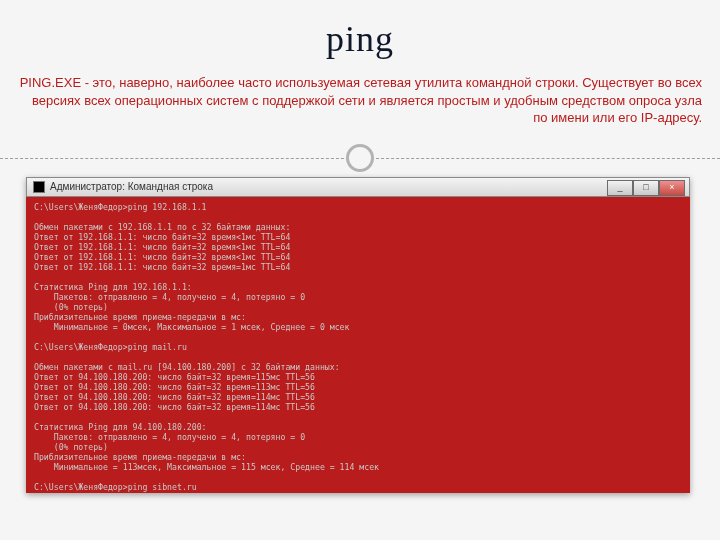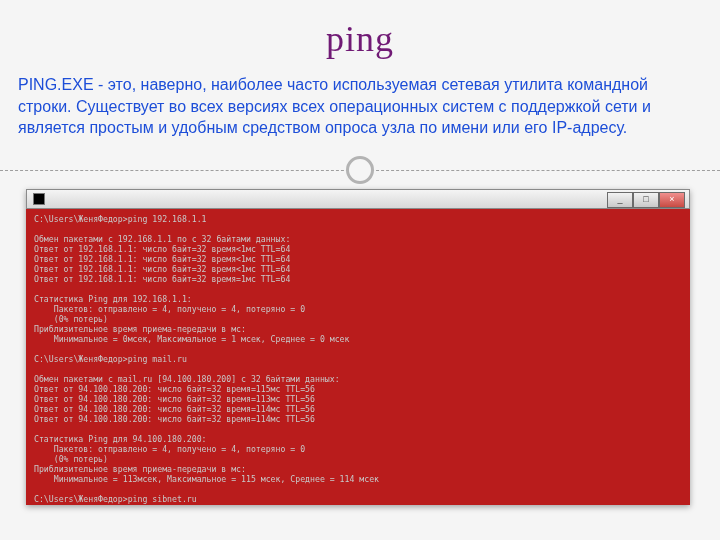--- a/index.html
+++ b/index.html
@@ -15,29 +15,30 @@
     position: relative;
     width: 720px;
     height: 540px;
     background: #f5f5f5;
     box-sizing: border-box;
   }
   .title {
     text-align: center;
     font-family: Georgia, 'Times New Roman', serif;
     font-size: 36px;
-    color: #701a75;
+    color: #0f172a;
     padding-top: 18px;
     letter-spacing: 1px;
   }
   .desc {
     padding: 14px 18px 18px 18px;
-    font-size: 16px;
+    font-size: 13px;
     line-height: 1.35;
-    color: #1d4ed8;
+    color: #b91c1c;
+    text-align: right;
   }
   .divider-wrap {
     position: relative;
     height: 26px;
     margin: 0 0 6px 0;
   }
   .divider-line {
     position: absolute;
     top: 50%;
     left: 0;
@@ -123,20 +124,21 @@
   <div class="desc"> PING.EXE - это, наверно, наиболее часто используемая сетевая утилита командной строки. Существует во всех версиях всех операционных систем с поддержкой сети и является простым и удобным средством опроса узла по имени или его IP-адресу.</div>
 
   <div class="divider-wrap">
     <div class="divider-line"></div>
     <div class="divider-circle"></div>
   </div>
 
   <div class="cmd-window">
     <div class="cmd-titlebar">
       <span class="icon"></span>
+      <span>Администратор: Командная строка</span>
       <div class="win-btn-group">
         <div class="win-btn">_</div>
         <div class="win-btn">□</div>
         <div class="win-btn close">×</div>
       </div>
     </div>
     <div class="cmd-body" id="cmd-body">C:\Users\ЖеняФедор&gt;ping 192.168.1.1
 
 Обмен пакетами с 192.168.1.1 по с 32 байтами данных:
 Ответ от 192.168.1.1: число байт=32 время&lt;1мс TTL=64

